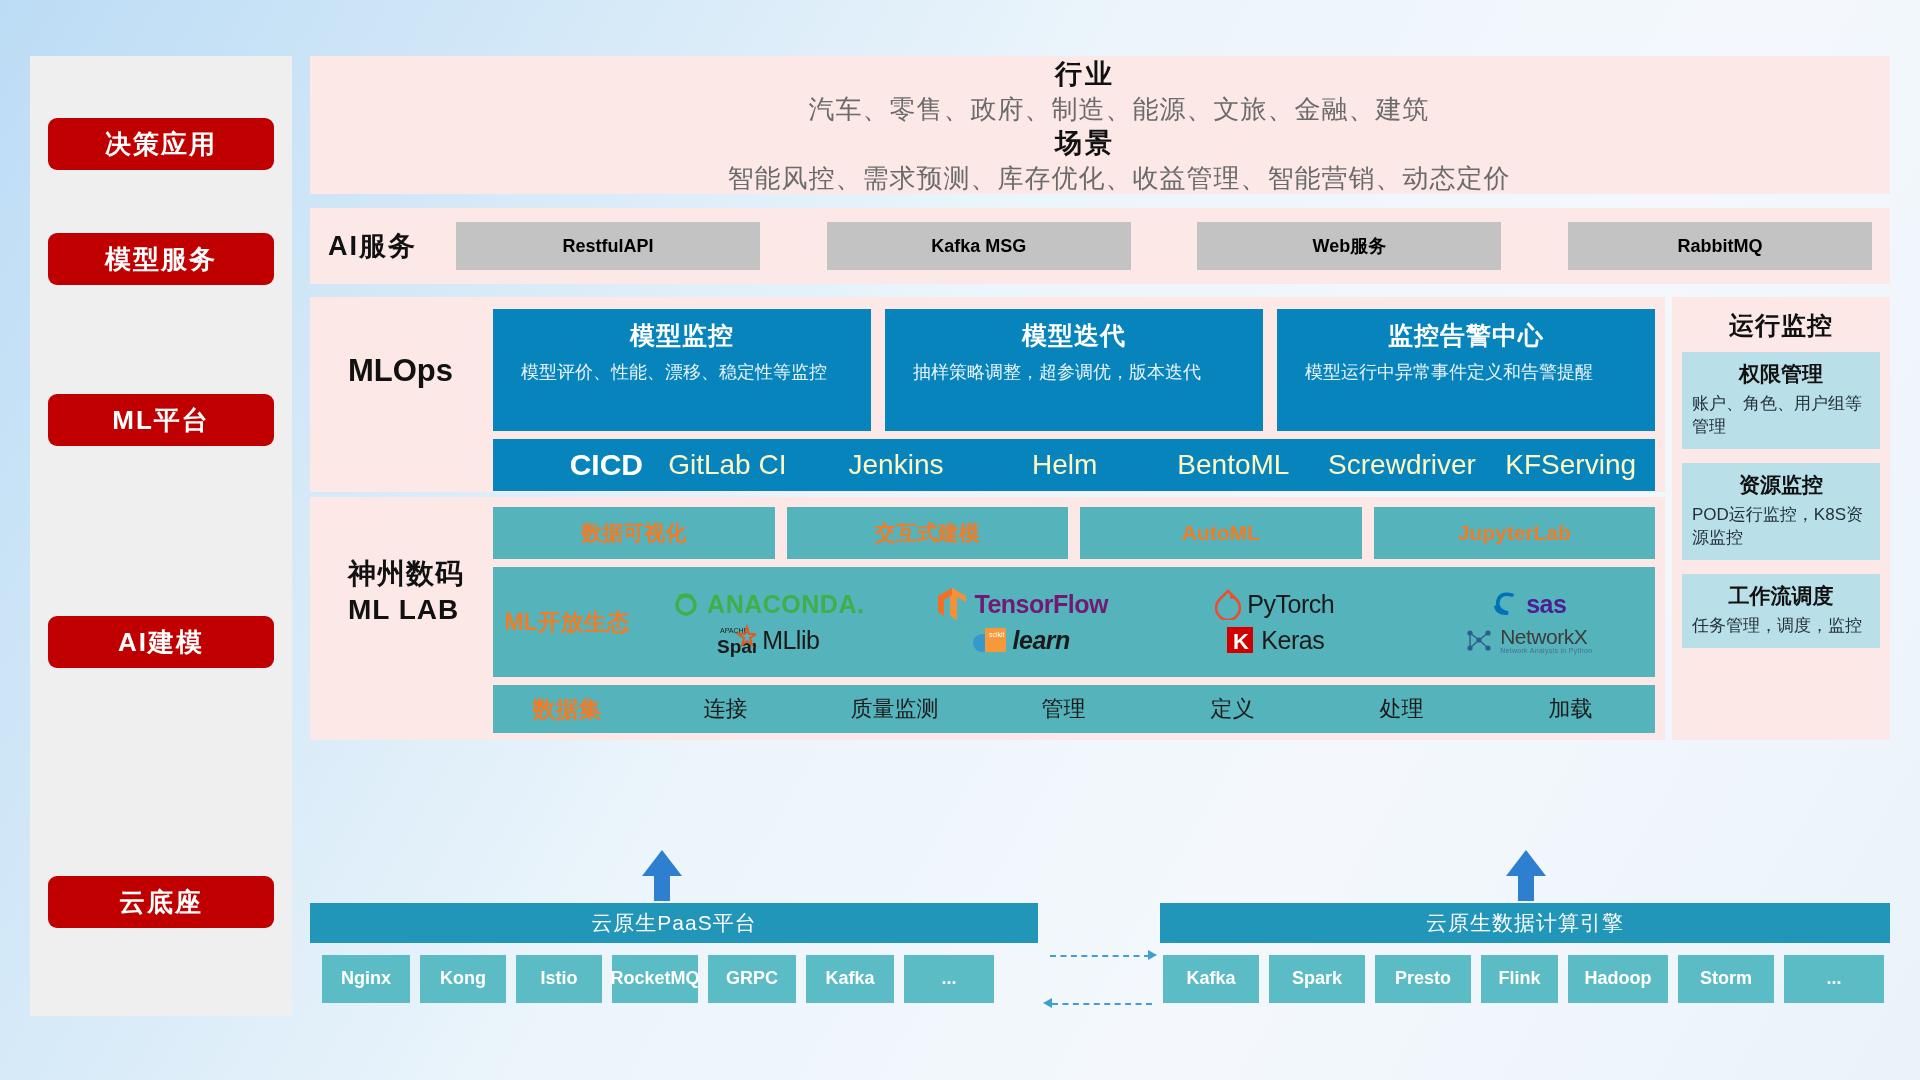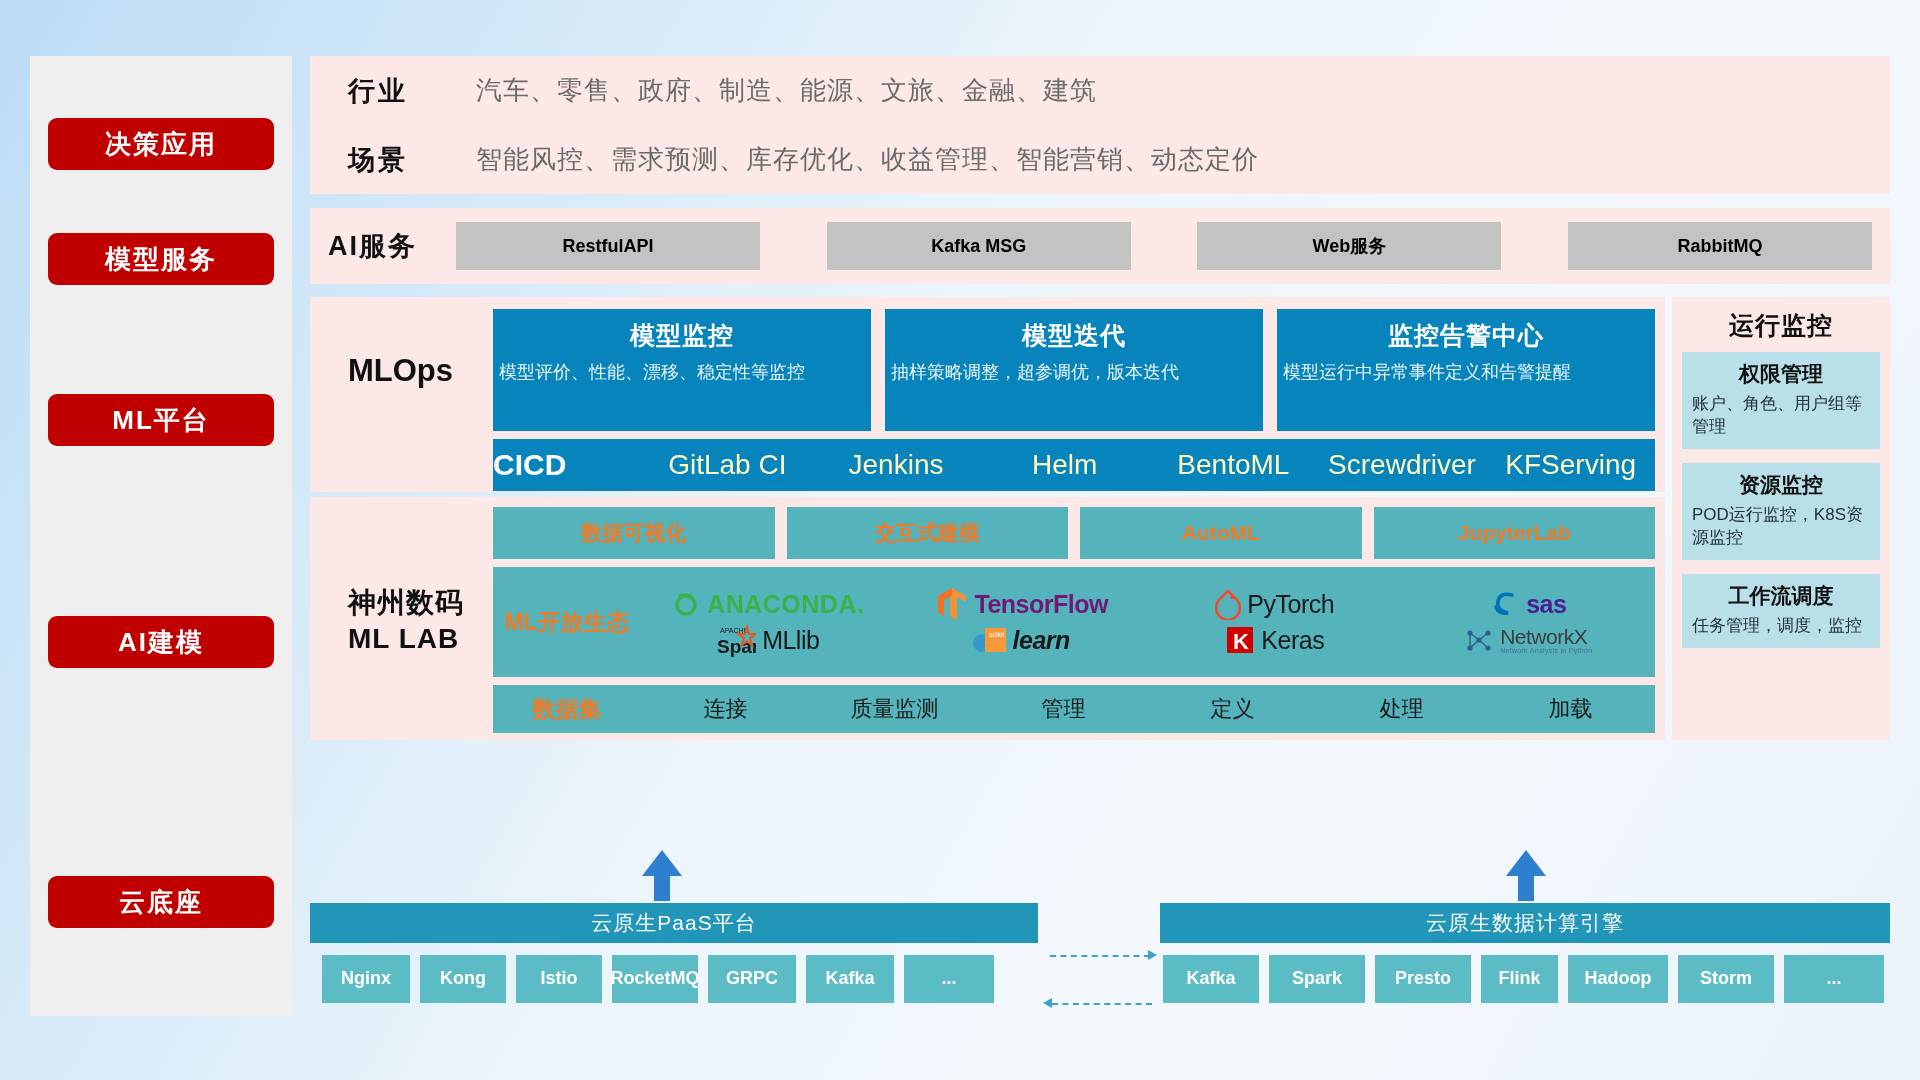--- a/index.html
+++ b/index.html
@@ -26,58 +26,58 @@
   }
 
   
   .band {
     position: absolute; left: 310px; width: 1580px;
     background: #fbe8e7;
   }
 
   
   #band-apps { top: 56px; height: 138px; }
-  .kv-row { display: flex; align-items: center; height: 50%; padding-left: 38px; }
+  .kv-row { display: flex; align-items: center; height: 50%; padding-left: 38px; flex-direction: column; }
   .kv-key { width: 128px; font-size: 27px; font-weight: bold; color: #111; letter-spacing: 3px; }
   .kv-val { font-size: 26px; color: #6b6b6b; letter-spacing: 1px; }
 
   
   #band-svc { top: 208px; height: 76px; }
   .svc-row { display: flex; align-items: center; height: 100%; padding-left: 18px; }
   .svc-key { width: 128px; font-size: 27px; font-weight: bold; color: #111; letter-spacing: 2px; }
   .svc-items { flex: 1; display: flex; gap: 0; justify-content: space-between; padding-right: 18px; }
   .svc-chip {
     width: 304px; height: 48px; background: #c3c3c3; color: #000000;
     font-size: 18px; font-weight: bold; display: flex; align-items: center; justify-content: center;
   }
 
   
   #band-mlops { top: 297px; height: 195px; left: 310px; width: 1355px; }
   .mlops-key {
     position: absolute; left: 38px; top: 56px; font-size: 31px; font-weight: bold; color: #111;
   }
   .mlops-cards { position: absolute; left: 183px; top: 12px; right: 10px; height: 122px; display: flex; gap: 14px; }
-  .mlops-card { flex: 1; background: #0784bb; padding: 10px 6px 8px; }
+  .mlops-card { flex: 1; background: #0784bb; padding: 10px 28px 8px; }
   .mlops-card h4 { color: #fff; font-size: 25px; font-weight: bold; text-align: center; margin-bottom: 8px; letter-spacing: 1px; }
   .mlops-card p { color: #e9f4fa; font-size: 18px; line-height: 1.35; }
   .cicd-bar {
     position: absolute; left: 183px; top: 142px; right: 10px; height: 52px;
     background: #0784bb; display: flex; align-items: center; overflow: hidden;
   }
-  .cicd-title { color: #fff; font-size: 30px; font-weight: bold; width: 150px; text-align: left; flex: none; }
+  .cicd-title { color: #fff; font-size: 30px; font-weight: bold; width: 150px; text-align: right; flex: none; }
   .cicd-items { flex: 1; display: flex; }
   .cicd-item {
     flex: 1; color: #fef9c3; font-size: 28px; text-align: center; line-height: 1.15;
     word-break: break-all; padding: 0 4px;
   }
 
   
   #band-model { top: 497px; height: 243px; left: 310px; width: 1355px; }
   .model-key {
-    position: absolute; left: 38px; top: 88px; font-size: 28px; font-weight: bold; color: #111;
+    position: absolute; left: 38px; top: 59px; font-size: 28px; font-weight: bold; color: #111;
     line-height: 1.3; letter-spacing: 1px;
   }
   .tabs { position: absolute; left: 183px; top: 10px; right: 10px; height: 52px; display: flex; gap: 12px; }
   .tab {
     flex: 1; background: #55b3bb; color: #f07c28; font-size: 21px; font-weight: bold;
     display: flex; align-items: center; justify-content: center;
   }
   .eco {
     position: absolute; left: 183px; top: 70px; right: 10px; height: 110px;
     background: #55b3bb; display: flex; align-items: center;

